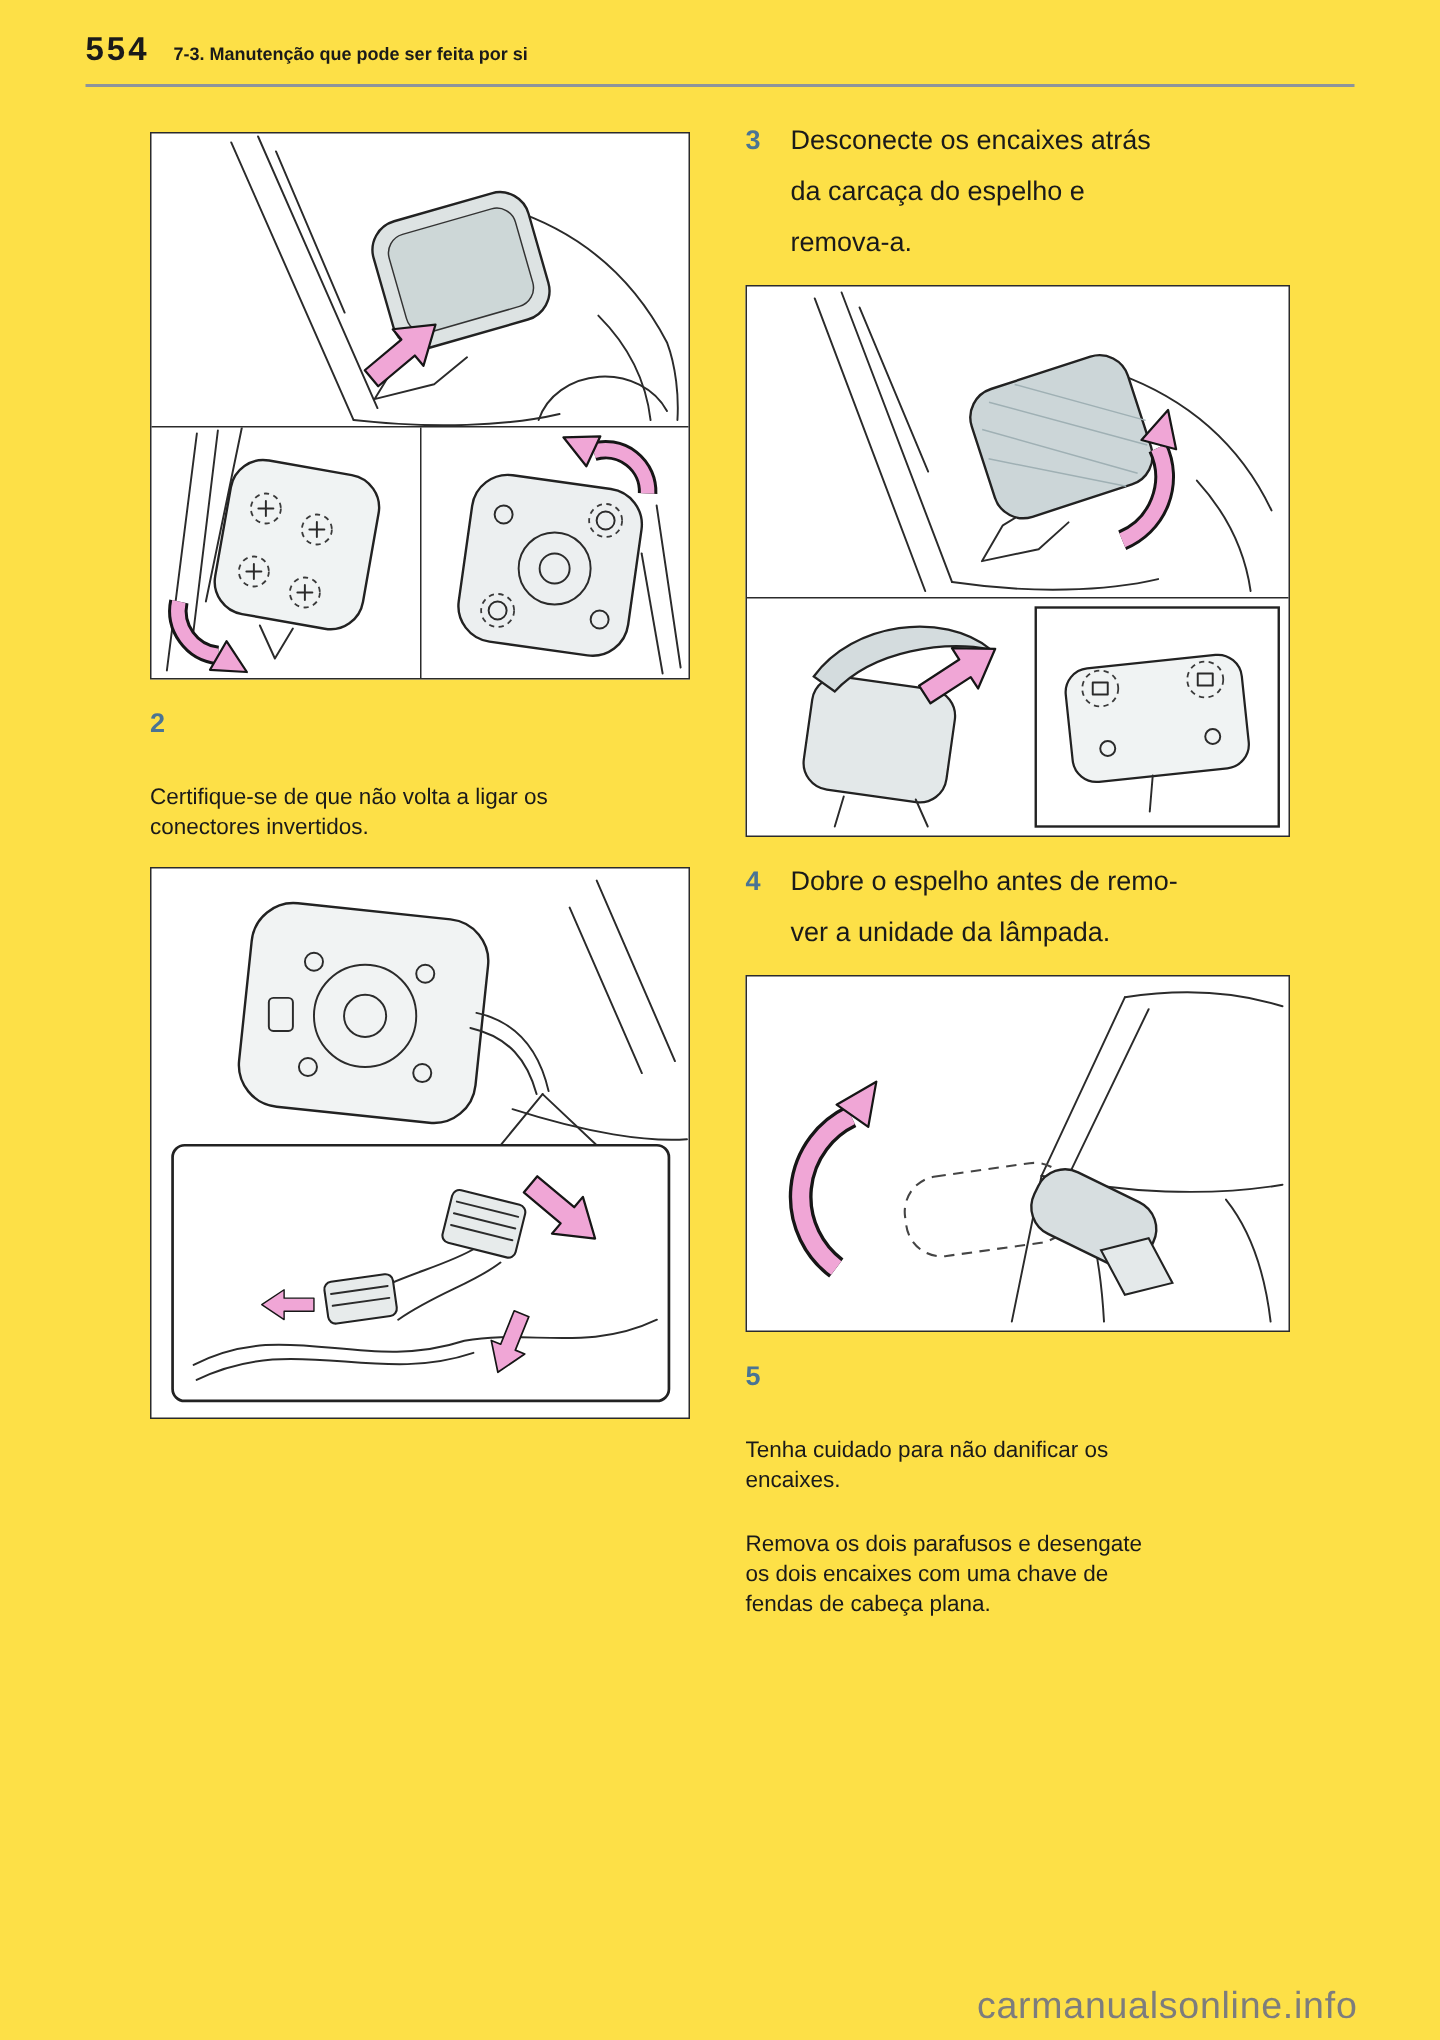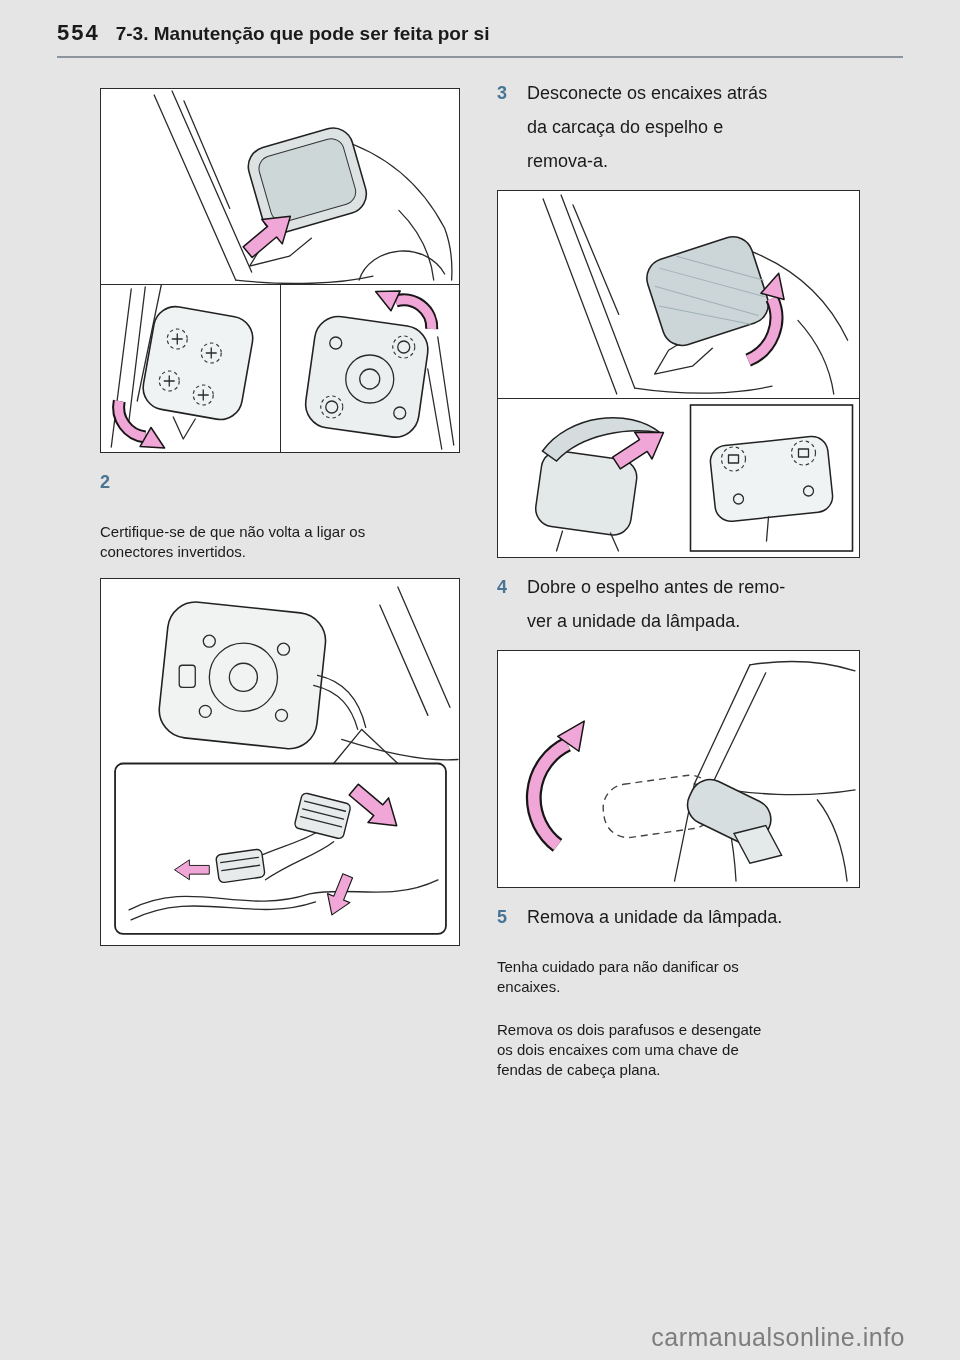--- a/index.html
+++ b/index.html
@@ -4,26 +4,26 @@
 <style>
   * { margin:0; padding:0; box-sizing:border-box; }
   html,body { width:960px; height:1360px; }
   body {
     background:#ffffff;
     font-family:"Liberation Sans", sans-serif;
     color:#1a1a1a;
     position:relative;
     overflow:hidden;
   }
-  .page { position:absolute; inset:0; background:#e5e5e5; }
+  .page { position:absolute; inset:0; background:#fde047; }
 
   
   .page-header { position:absolute; top:20px; left:57px; display:flex; align-items:baseline; }
   .page-number { font-size:22px; font-weight:bold; letter-spacing:2px; }
-  .section-title { font-size:19px; font-weight:bold; margin-left:16px;text-align:right; }
+  .section-title { font-size:12px; font-weight:bold; margin-left:16px;text-align:right; }
   .header-rule { position:absolute; top:56px; left:57px; width:846px; height:2px; background:#8d949b; }
 
   
   .col { position:absolute; top:70px; }
   .col-left  { left:100px; width:360px; }
   .col-right { left:497px; width:363px; }
 
   
   figure.fig { border:1.5px solid #2b2b2b; background:#fff; width:100%; }
   figure.fig svg { display:block; width:100%; height:100%; }
@@ -299,21 +299,20 @@
         <g>
           <path class="co" stroke-width="16" d="M58 196 A 60 60 0 0 1 68 94"></path>
           <path class="cp" stroke-width="11.5" d="M58 196 A 60 60 0 0 1 68 94" stroke="#f0a6d6"></path>
           <path class="ah" d="M-2 -13 L26 0 L-2 13 Z" transform="translate(70 92) rotate(-55)" fill="#f0a6d6"></path>
         </g>
       </svg>
     </figure>
 
     <div class="step">
       <span class="step-num">5</span>
-      <span class="step-text">Remova a unidade da lâmpada.</span>
     </div>
     <p class="note">Tenha cuidado para não danificar os
 encaixes.</p>
     <p class="note">Remova os dois parafusos e desengate
 os dois encaixes com uma chave de
 fendas de cabeça plana.</p>
   </div>
 
   <div class="watermark">carmanualsonline.info</div>
 </div>

